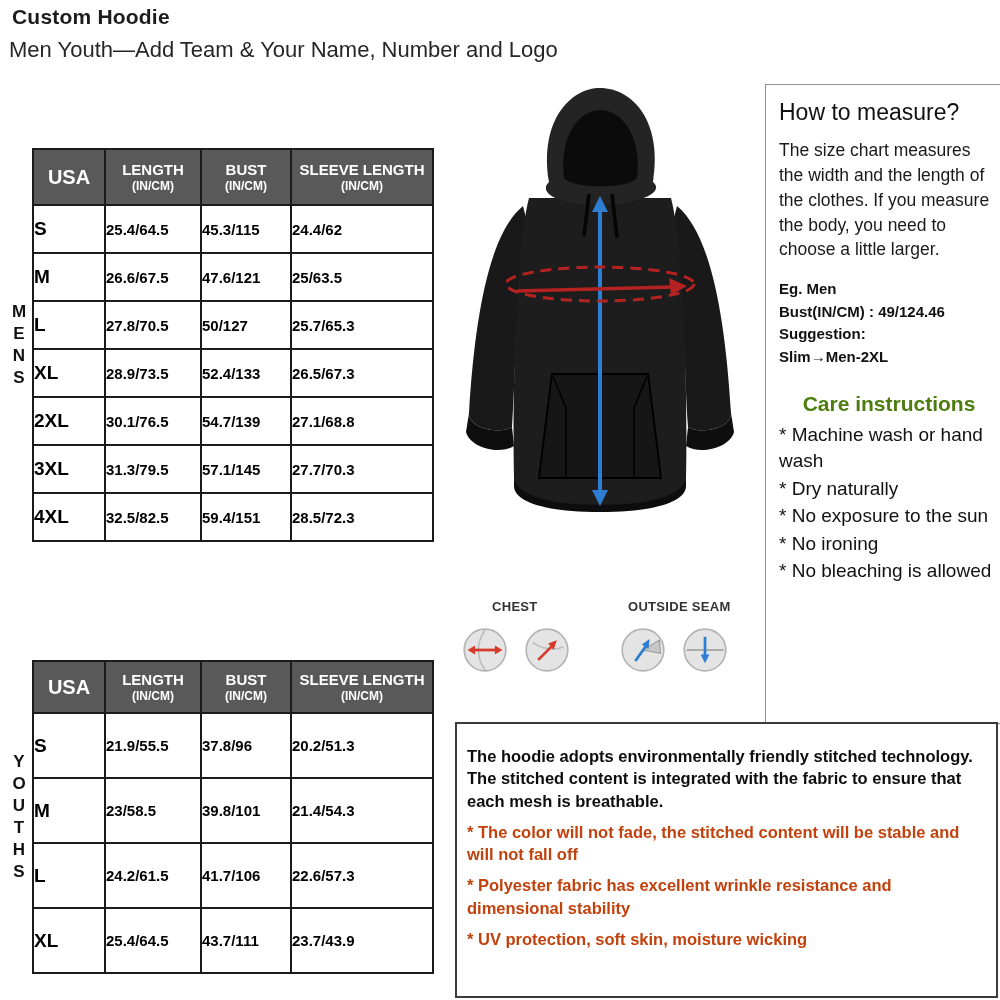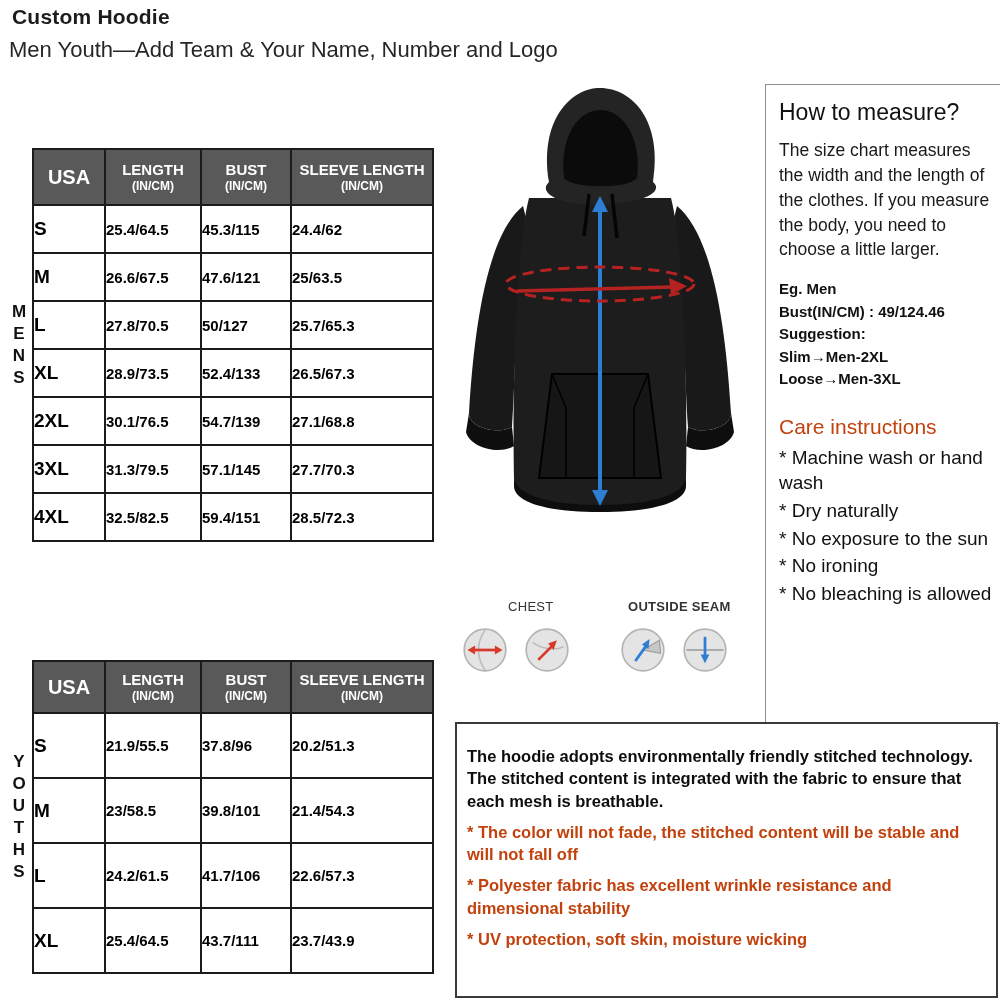--- a/index.html
+++ b/index.html
@@ -36,34 +36,34 @@
   th.usa .h-label { font-size:20px; }
   .h-sub { display:block; font-size:12px; font-weight:700; margin-top:1px; }
 
   .size-table td { font-weight:700; font-size:15px; color:#000; background:#fff; }
   .size-table td:first-child { font-size:19px; }
   #mens-wrap tbody tr { height:48px; }
   #youths-wrap tbody tr { height:65px; }
 
   
   .hoodie-area { position:absolute; left:435px; top:78px; width:330px; height:505px; }
-  .chest-label { position:absolute; left:508px; top:599px; font-size:13px; font-weight:400; color:#333; letter-spacing:.3px; }
+  .chest-label { position:absolute; left:492px; top:599px; font-size:13px; font-weight:700; color:#333; letter-spacing:.3px; }
   .seam-label  { position:absolute; left:628px; top:599px; font-size:13px; font-weight:700; color:#333; letter-spacing:.3px; }
   .icon-row { position:absolute; display:flex; gap:16px; }
   #chest-icons { left:462px; top:627px; }
   #seam-icons  { left:620px; top:627px; }
   .m-icon { width:46px; height:46px; display:block; }
 
   
   .measure-panel { position:absolute; left:765px; top:84px; width:245px; height:640px;
                    border:1px solid #8f8f8f; background:#fff; padding:14px 10px 0 13px; }
   .h2m-title { font-size:23px; font-weight:400; color:#111; margin-bottom:12px; }
   .h2m-body  { font-size:17.5px; line-height:1.42; color:#1a1a1a; margin-bottom:16px; }
   .example .li { font-size:15px; font-weight:700; line-height:1.5; color:#111; }
-  .care-title { font-size:21px; font-weight:400; color:#c2410c; margin-top:24px; margin-bottom:6px; }
+  .care-title { font-size:21px; font-weight:700; color:#4d7c0f; margin-top:24px; margin-bottom:6px;text-align:center; }
   .care-list .li { font-size:19px; line-height:1.35; color:#111; margin-bottom:2px; }
 
   
   .features-box { position:absolute; left:455px; top:722px; width:543px; height:276px;
                   border:2px solid #3a3a3a; background:#fff; padding:21px 10px; }
   .feat-intro { font-size:16.5px; font-weight:700; line-height:1.35; color:#0d0d0d; }
   .feat-list .li { font-size:16.5px; font-weight:700; line-height:1.35; color:#c2410c; margin-top:9px; }
 </style>
 </head>
 <body>
@@ -282,21 +282,20 @@
 </div>
 
 <div class="measure-panel">
   <div class="h2m-title">How to measure?</div>
   <div class="h2m-body">The size chart measures the width and the length of the clothes.  If you measure the body, you need to choose a little larger.</div>
   <div class="example">
       <div class="li">Eg. Men</div>
       <div class="li">Bust(IN/CM) : 49/124.46</div>
       <div class="li">Suggestion:</div>
       <div class="li">Slim→Men-2XL</div>
-      <div class="li">Loose→Men-3XL</div>
     </div>
   <div class="care-title">Care instructions</div>
   <div class="care-list">
       <div class="li">* Machine wash or hand wash</div>
       <div class="li">* Dry naturally</div>
       <div class="li">* No exposure to the sun</div>
       <div class="li">* No ironing</div>
       <div class="li">* No bleaching is allowed</div>
     </div>
 </div>

